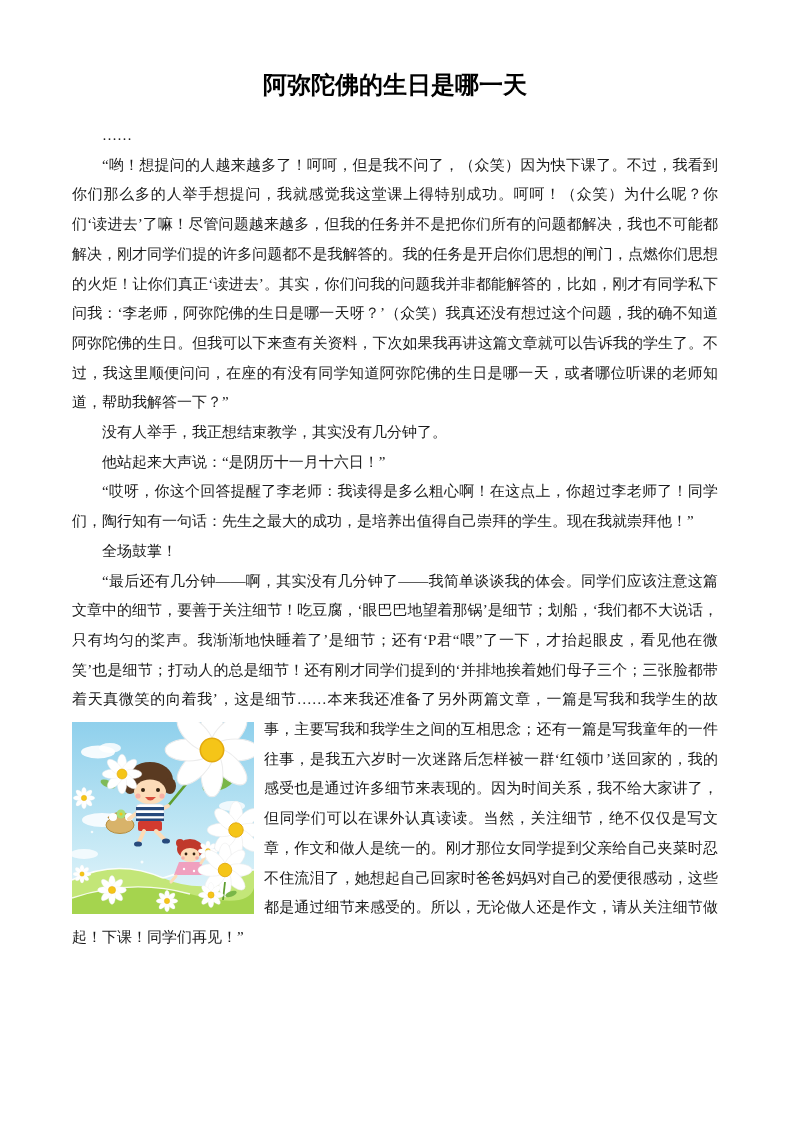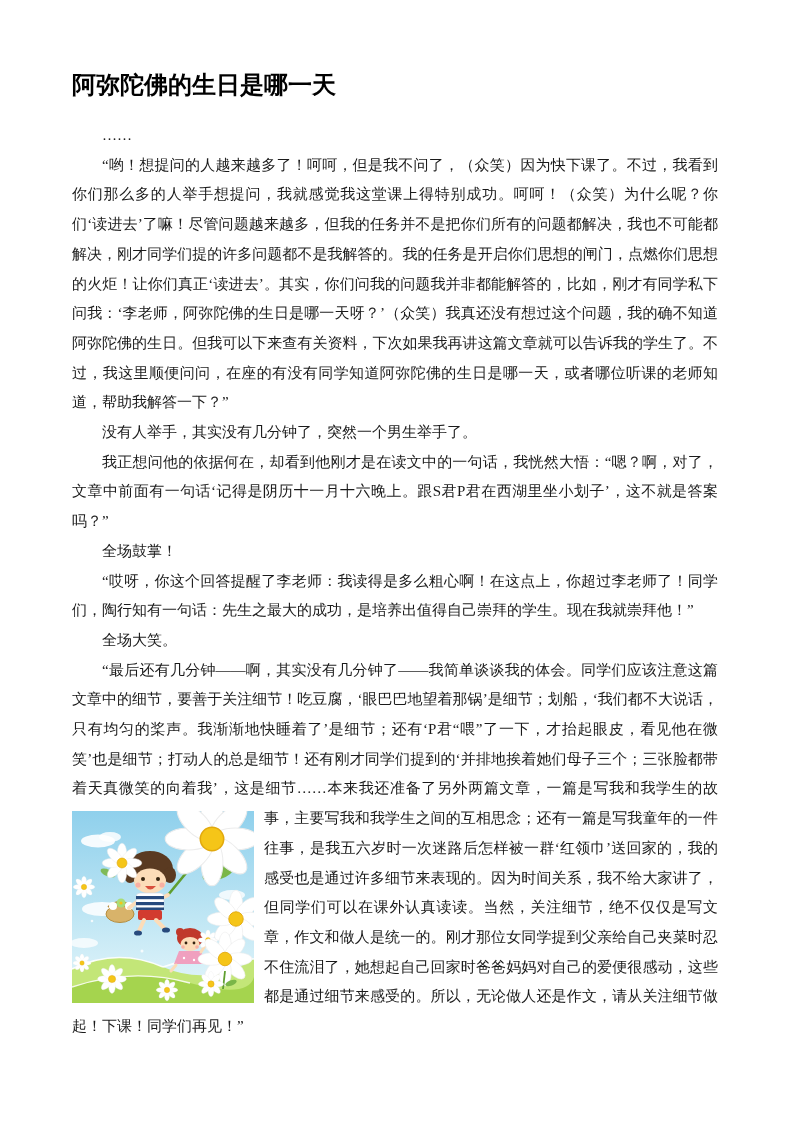--- a/index.html
+++ b/index.html
@@ -13,20 +13,21 @@
     overflow: hidden;
     font-family: "Liberation Serif", "DejaVu Serif", serif;
     color: #1a1a1a;
     padding: 40px 75px 0 72px;
   }
   .doc-title {
     font-family: "Liberation Sans", "DejaVu Sans", sans-serif;
     font-weight: 700;
     font-size: 24px;
     line-height: 30px;
+    text-align: center;
     margin: 30px 0 21px 0;
     color: #000000;
   }
   .doc-body p {
     font-size: 15px;
     line-height: 29.7px;
     text-align: justify;
     text-indent: 2em;
     color: #1a1a1a;
   }
@@ -42,25 +43,24 @@
 </head>
 <body>
 
 <div class="page">
 
   <h1 class="doc-title">阿弥陀佛的生日是哪一天</h1>
 
   <div class="doc-body">
     <p>……</p>
     <p>“哟！想提问的人越来越多了！呵呵，但是我不问了，（众笑）因为快下课了。不过，我看到你们那么多的人举手想提问，我就感觉我这堂课上得特别成功。呵呵！（众笑）为什么呢？你们‘读进去’了嘛！尽管问题越来越多，但我的任务并不是把你们所有的问题都解决，我也不可能都解决，刚才同学们提的许多问题都不是我解答的。我的任务是开启你们思想的闸门，点燃你们思想的火炬！让你们真正‘读进去’。其实，你们问我的问题我并非都能解答的，比如，刚才有同学私下问我：‘李老师，阿弥陀佛的生日是哪一天呀？’（众笑）我真还没有想过这个问题，我的确不知道阿弥陀佛的生日。但我可以下来查有关资料，下次如果我再讲这篇文章就可以告诉我的学生了。不过，我这里顺便问问，在座的有没有同学知道阿弥陀佛的生日是哪一天，或者哪位听课的老师知道，帮助我解答一下？”</p>
-    <p>没有人举手，其实没有几分钟了，突然一个男生举手了。</p>
-    <p>我正想问他的依据何在，却看到他刚才是在读文中的一句话，我恍然大悟：“嗯？啊，对了，文章中前面有一句话‘记得是阴历十一月十六晚上。跟S君P君在西湖里坐小划子’，这不就是答案吗？”</p>
+    <p>没有人举手，我正想结束教学，其实没有几分钟了。</p>
+    <p>他站起来大声说：“是阴历十一月十六日！”</p>
+    <p>“哎呀，你这个回答提醒了李老师：我读得是多么粗心啊！在这点上，你超过李老师了！同学们，陶行知有一句话：先生之最大的成功，是培养出值得自己崇拜的学生。现在我就崇拜他！”</p>
     <p>全场鼓掌！</p>
-    <p>“哎呀，你这个回答提醒了李老师：我读得是多么粗心啊！在这点上，你超过李老师了！同学们，陶行知有一句话：先生之最大的成功，是培养出值得自己崇拜的学生。现在我就崇拜他！”</p>
-    <p>全场大笑。</p>
 
     <p><span>“最后还有几分钟——啊，其实没有几分钟了——我简单谈谈我的体会。同学们应该注意这篇文章中的细节，要善于关注细节！吃豆腐，‘眼巴巴地望着那锅’是细节；划船，‘我们都不大说话，只有均匀的桨声。我渐渐地快睡着了’是细节；还有‘P君“喂”了一下，才抬起眼皮，看见他在微笑’也是细节；打动人的总是细节！还有刚才同学们提到的‘并排地挨着她们母子三个；三张脸都带着天真微笑的向着我’，这是细节……本来我还准备了另外两篇文章，一篇是写我和我学生的故事，主要写我和我学生之间的互相</span><span class="illustration">
           <svg viewBox="0 0 182 192" xmlns="http://www.w3.org/2000/svg" aria-hidden="true">
       <defs>
         <linearGradient id="skyGrad" x1="0" y1="0" x2="0" y2="1">
           <stop offset="0" stop-color="#8fd0ec"></stop>
           <stop offset="0.55" stop-color="#bfe6f4"></stop>
           <stop offset="1" stop-color="#e8f7fb"></stop>
         </linearGradient>
         <g id="daisy">

